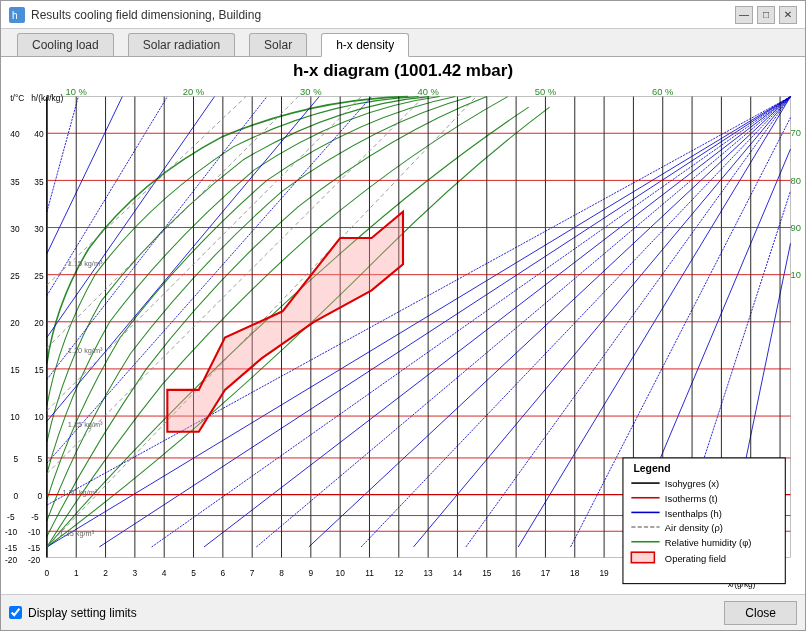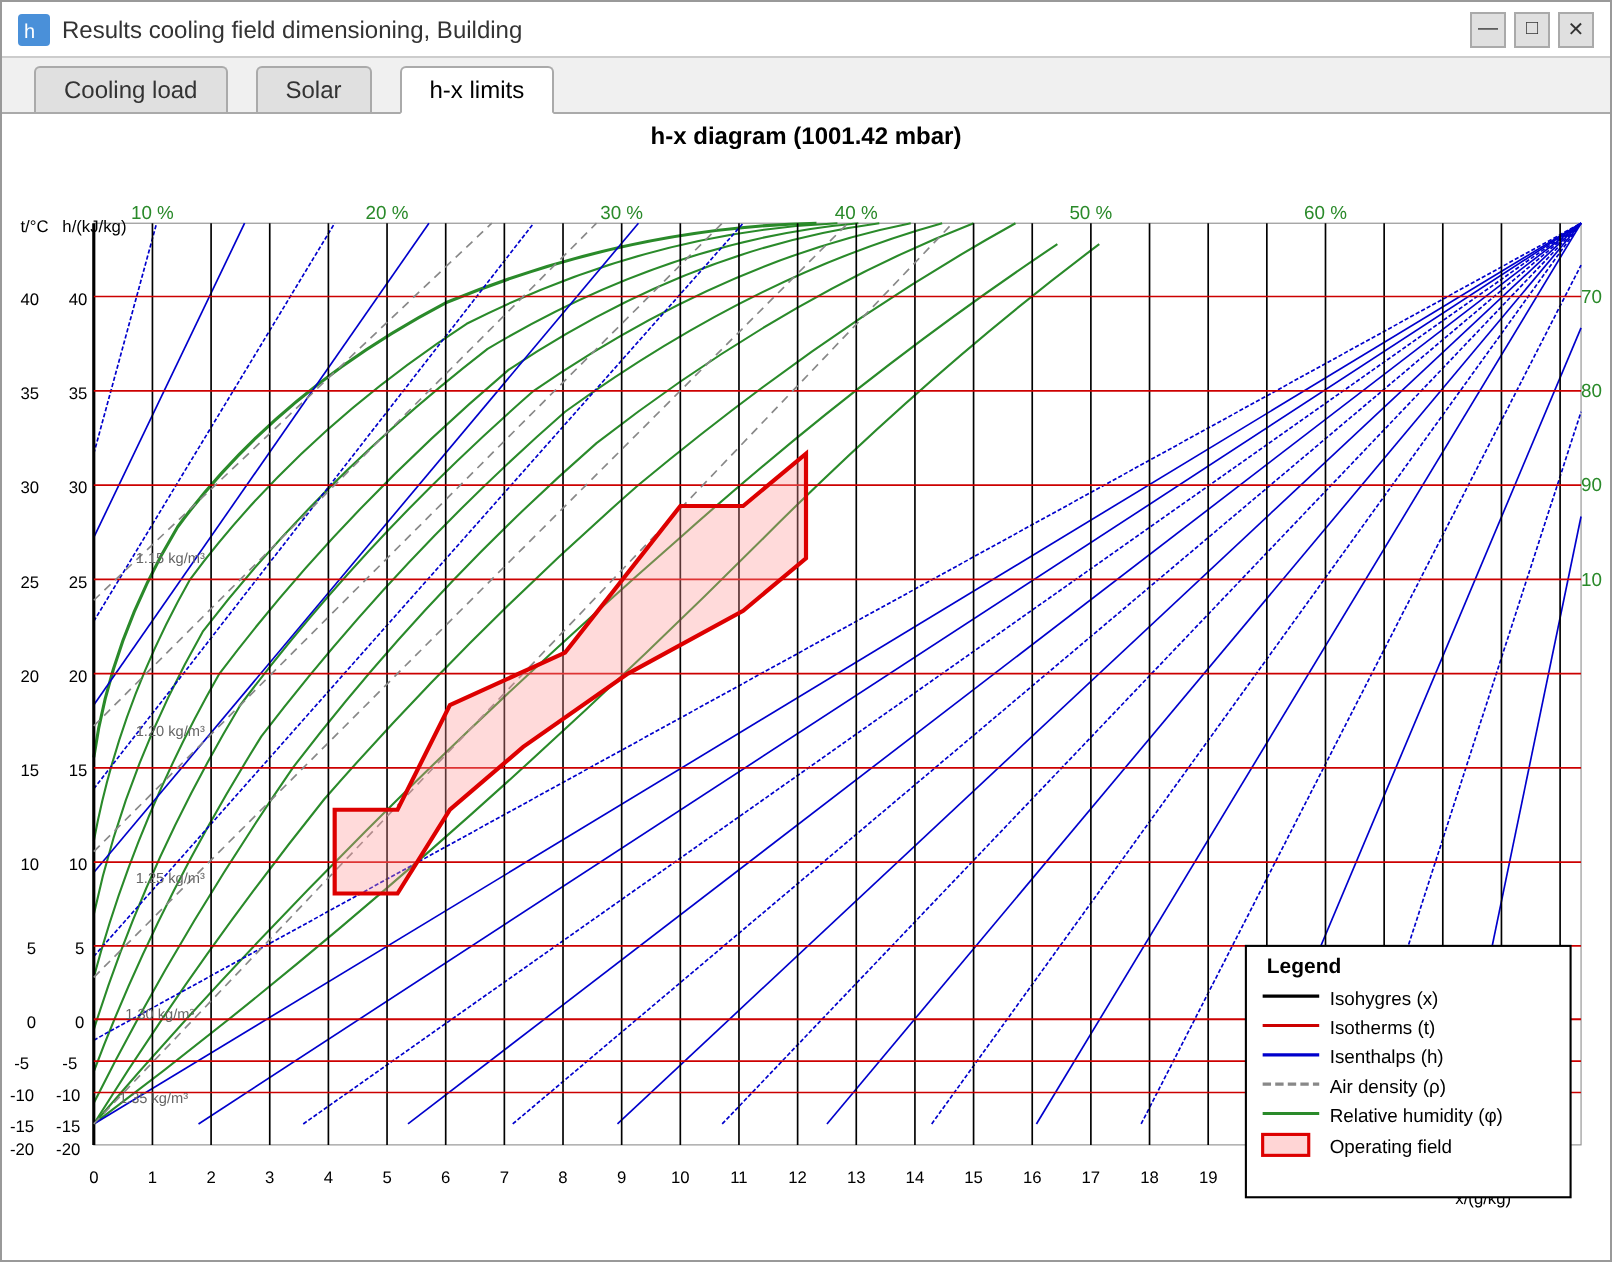--- a/index.html
+++ b/index.html
@@ -90,21 +90,21 @@
       flex: 1;
       background: #fff;
       display: flex;
       flex-direction: column;
       padding: 4px;
       overflow: hidden;
     }
 
     .diagram-title {
       text-align: center;
-      font-size: 12px;
+      font-size: 17px;
       font-weight: bold;
       margin-bottom: 4px;
       color: #000;
     }
 
     .diagram-area {
       flex: 1;
       position: relative;
       overflow: hidden;
     }
@@ -153,22 +153,23 @@
     </div>
     <div class="title-bar-controls">
       <div class="title-btn">—</div>
       <div class="title-btn">□</div>
       <div class="title-btn">✕</div>
     </div>
   </div>
 
   <div class="tab-bar">
     <div class="tab">Cooling load</div>
+    <div class="tab">Solar radiation</div>
     <div class="tab">Solar</div>
-    <div class="tab active">h-x limits</div>
+    <div class="tab active">h-x density</div>
   </div>
 
   <div class="content">
     <div class="diagram-title">h-x diagram (1001.42 mbar)</div>
     <div class="diagram-area">
       <svg viewBox="0 0 760 480" xmlns="http://www.w3.org/2000/svg">
 
         <rect x="40" y="10" width="710" height="440" fill="white" stroke="#888" stroke-width="0.5"></rect>
 
         <path d="M 40 440 Q 120 380 200 310 Q 280 240 360 160 Q 440 80 520 20" fill="none" stroke="#2a8a2a" stroke-width="1"></path>
@@ -364,13 +365,20 @@
         <line x1="598" y1="435" x2="625" y2="435" stroke="#2a8a2a" stroke-width="1.5"></line>
         <text x="630" y="439" font-size="9" fill="#000">Relative humidity (φ)</text>
 
         <rect x="598" y="445" width="22" height="10" fill="rgba(255,150,150,0.4)" stroke="#dd0000" stroke-width="1.5"></rect>
         <text x="630" y="454" font-size="9" fill="#000">Operating field</text>
 
       </svg>
     </div>
   </div>
 
+  <div class="footer">
+    <div class="footer-left">
+      <input type="checkbox" checked="" style="">
+      <label>Display setting limits</label>
+    </div>
+    <button class="close-btn">Close</button>
+  </div>
 </div>
 
 </body></html>

